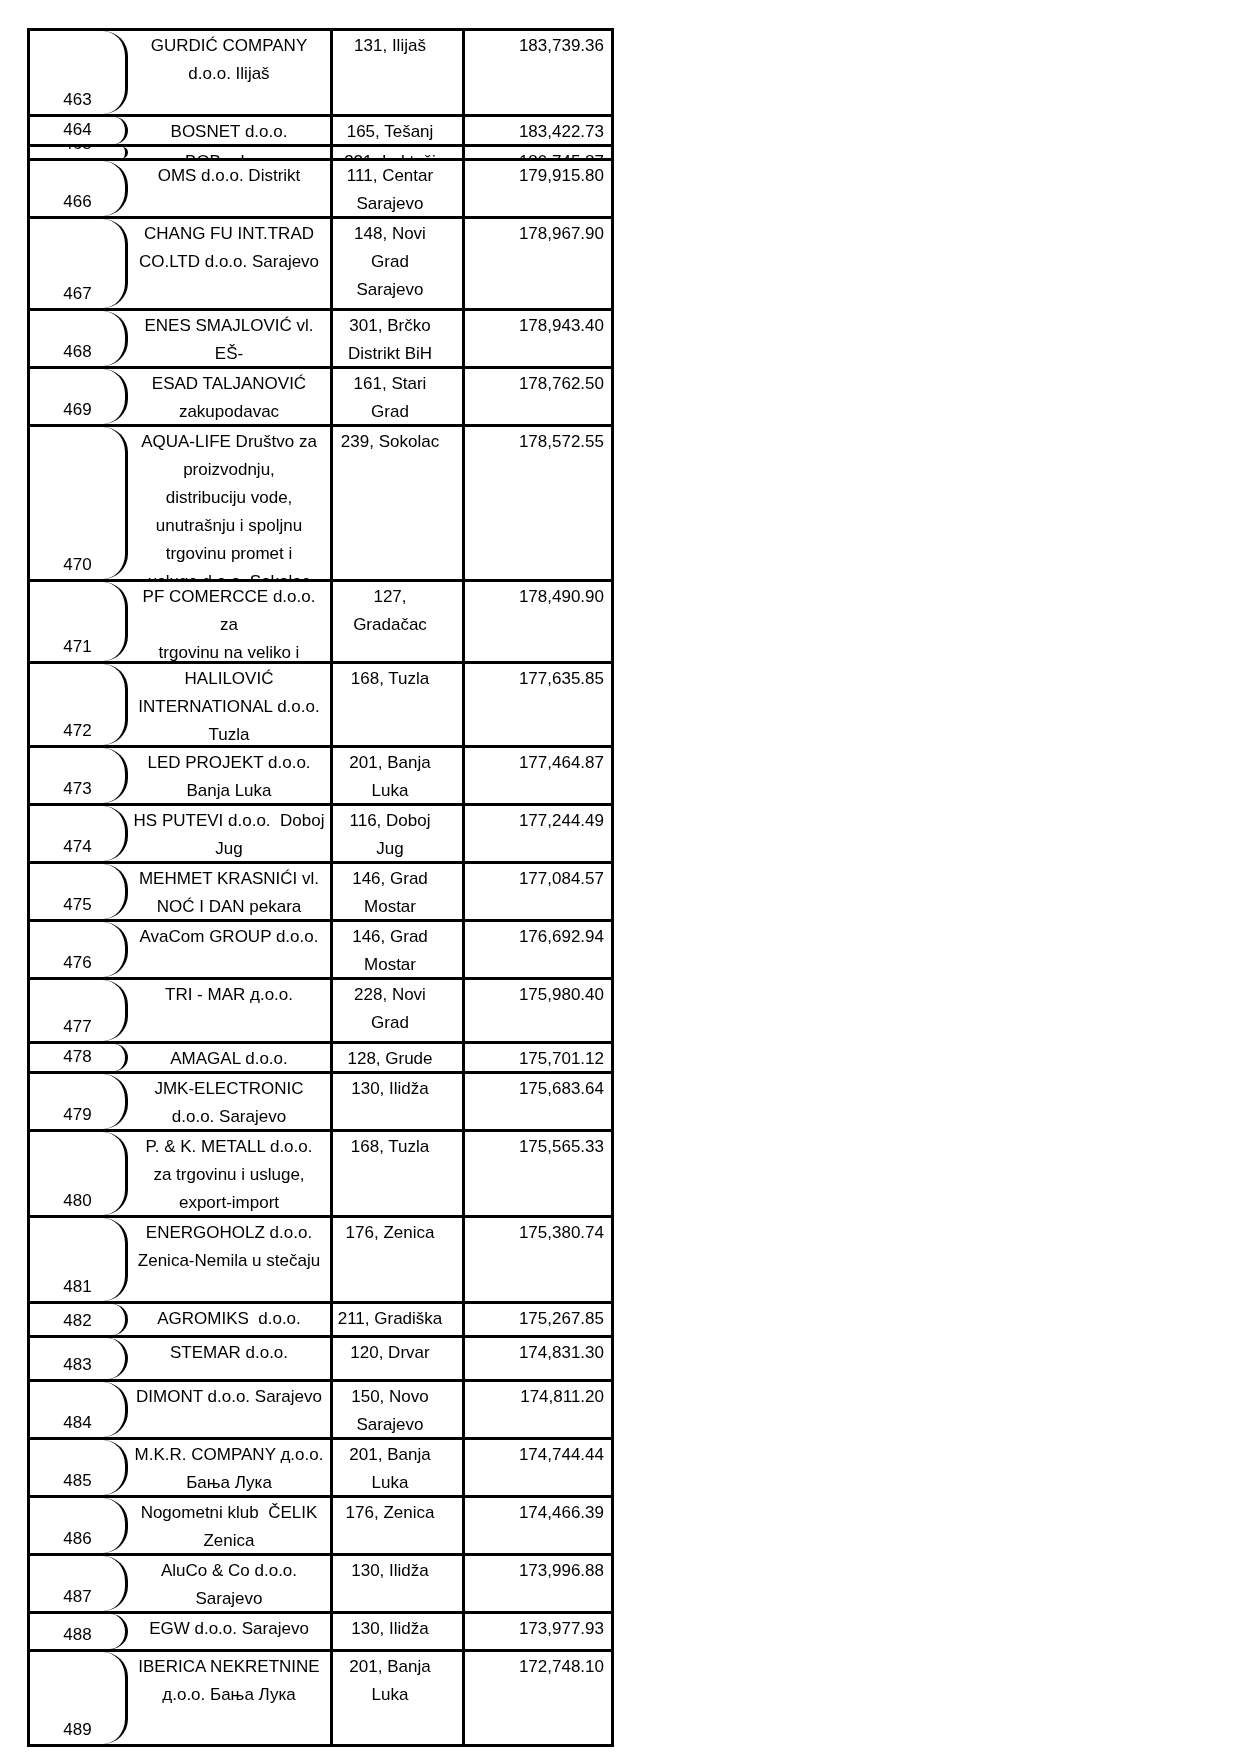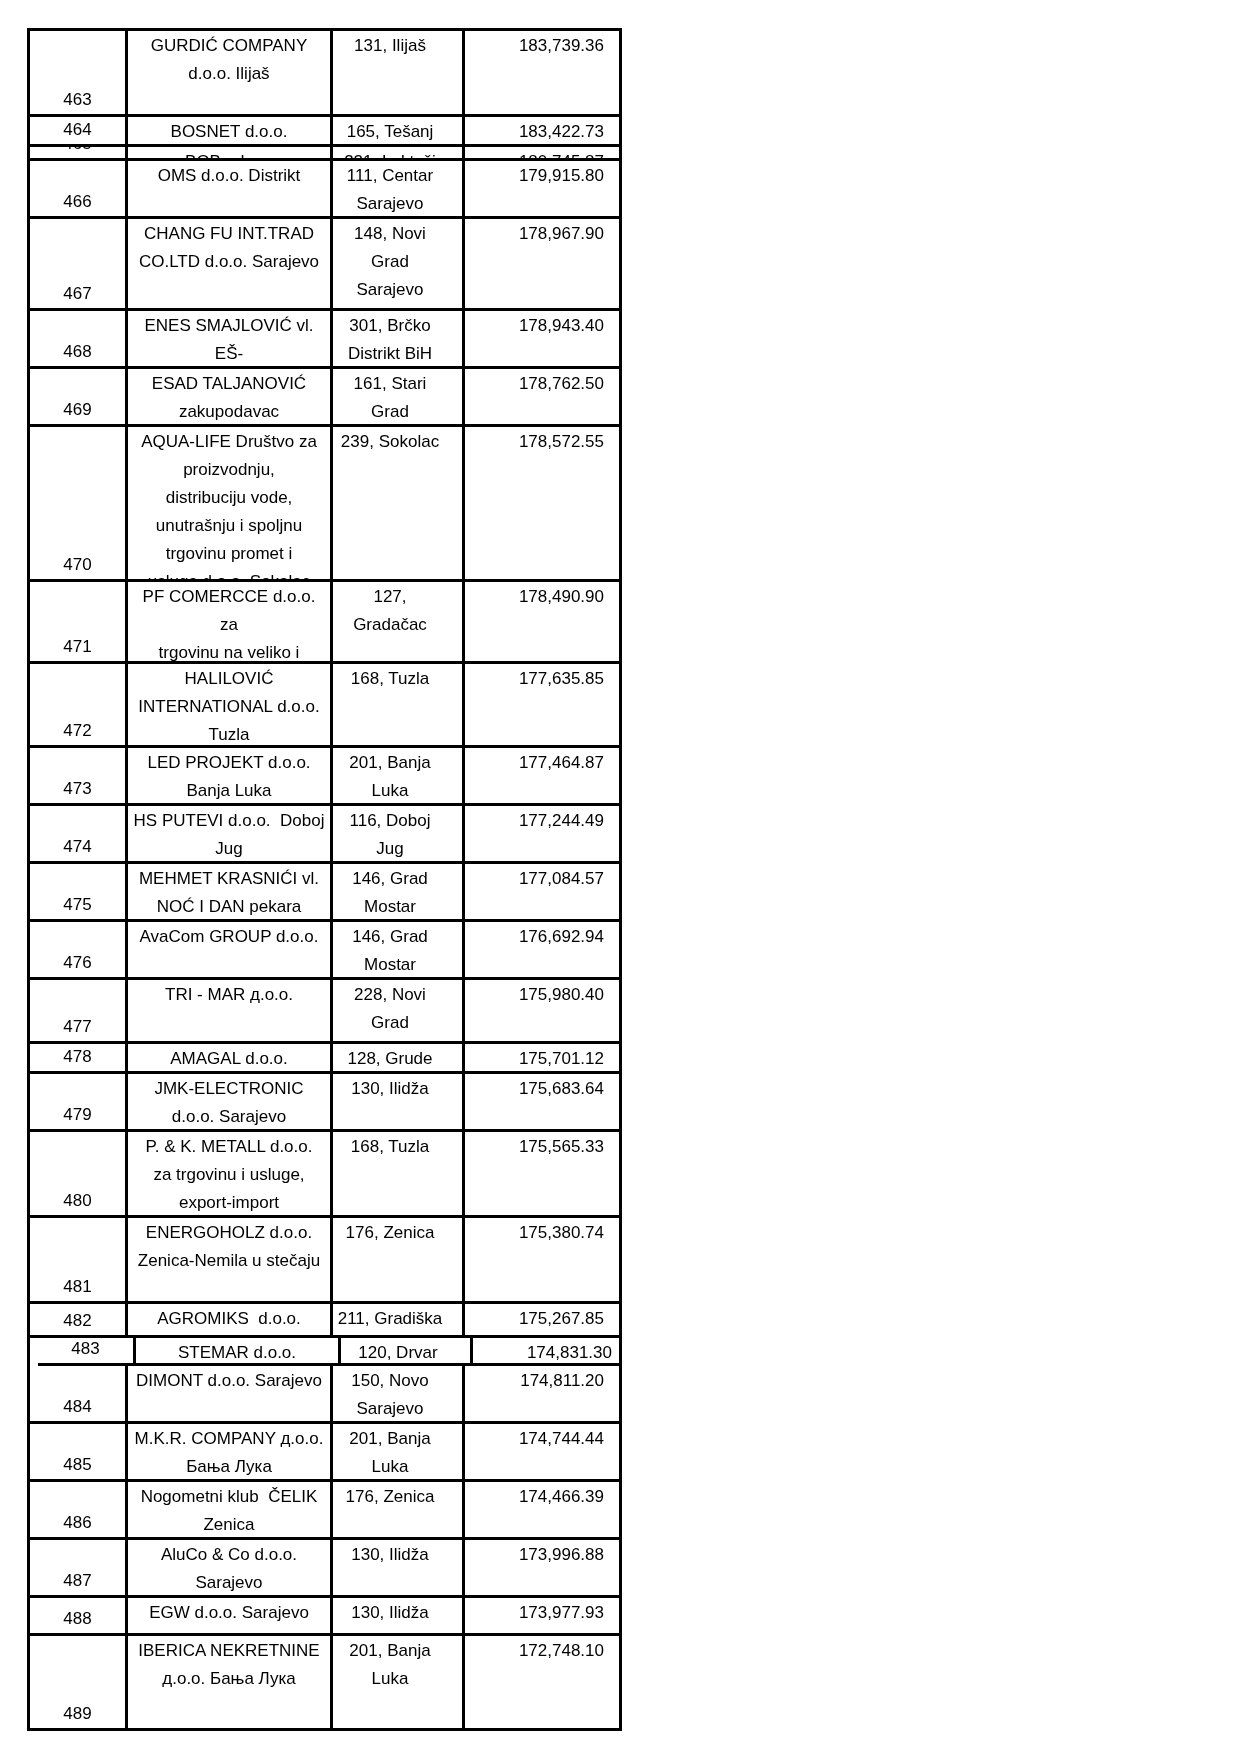--- a/index.html
+++ b/index.html
@@ -28,20 +28,21 @@
     overflow:hidden;
     font-size:17px;
   }
   .c-num{
     border-right:3px solid #000;
     display:flex;
     align-items:flex-end;
     justify-content:center;
     line-height:26px;
     padding-bottom:1px;
+    border-radius:25px;
   }
   .c-name{
     border-right:3px solid #000;
     text-align:center;
     line-height:28px;
     padding:1px 5px 0 5px;
     white-space:pre-wrap;
   }
   .c-loc{
     border-right:3px solid #000;
@@ -200,21 +201,21 @@
 Zenica-Nemila u stečaju</div>
     <div class="cell c-loc">176, Zenica</div>
     <div class="cell c-amt">175,380.74</div>
   </div>
     <div class="row" style="height: 34px;">
     <div class="cell c-num">482</div>
     <div class="cell c-name">AGROMIKS  d.o.o.</div>
     <div class="cell c-loc">211, Gradiška</div>
     <div class="cell c-amt">175,267.85</div>
   </div>
-    <div class="row" style="height: 28px; margin-left: 8px;">
+    <div class="row" style="height: 44px;">
     <div class="cell c-num">483</div>
     <div class="cell c-name">STEMAR d.o.o.</div>
     <div class="cell c-loc">120, Drvar</div>
     <div class="cell c-amt">174,831.30</div>
   </div>
     <div class="row" style="height: 58px;">
     <div class="cell c-num">484</div>
     <div class="cell c-name">DIMONT d.o.o. Sarajevo</div>
     <div class="cell c-loc">150, Novo
 Sarajevo</div>

